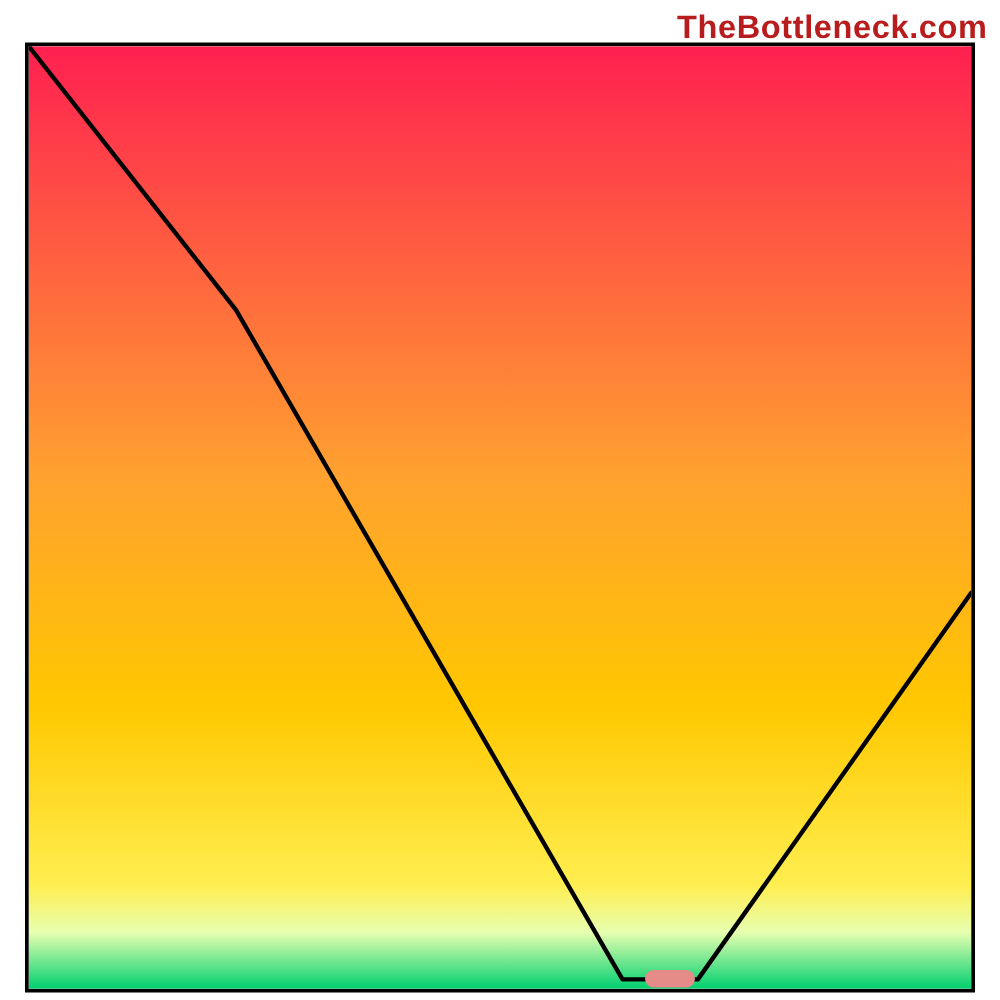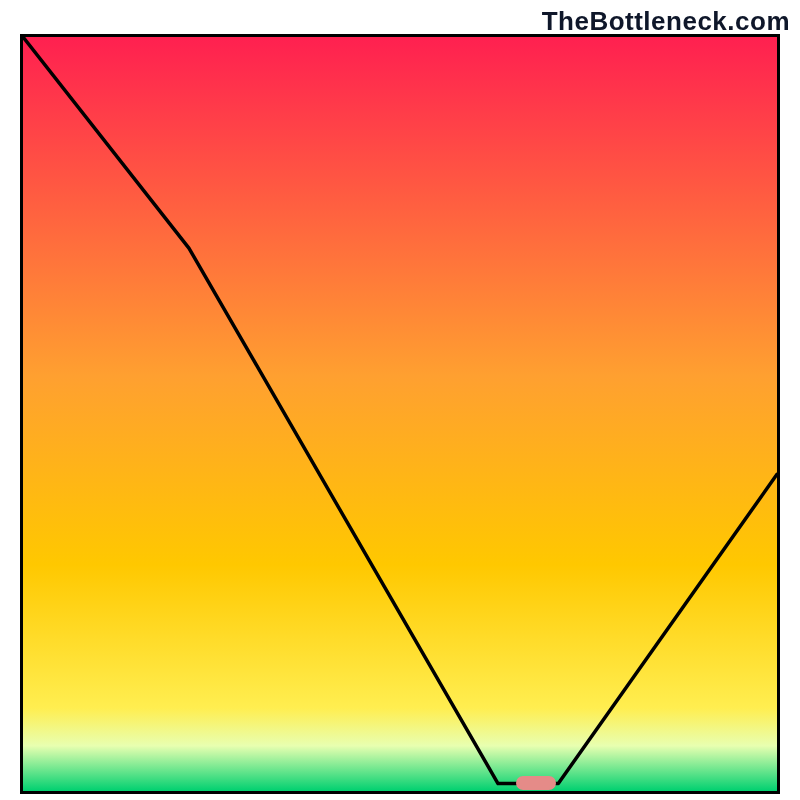--- a/index.html
+++ b/index.html
@@ -15,21 +15,21 @@
     position: relative;
     width: 800px;
     height: 800px;
   }
   .watermark {
     position: absolute;
     top: 6px;
     right: 10px;
     font-size: 26px;
     font-weight: 600;
-    color: #0f172a;
+    color: #b91c1c;
     letter-spacing: 0.5px;
     z-index: 20;
     user-select: none;
   }
   .frame {
     position: absolute;
     left: 20px;
     top: 34px;
     width: 760px;
     height: 760px;

